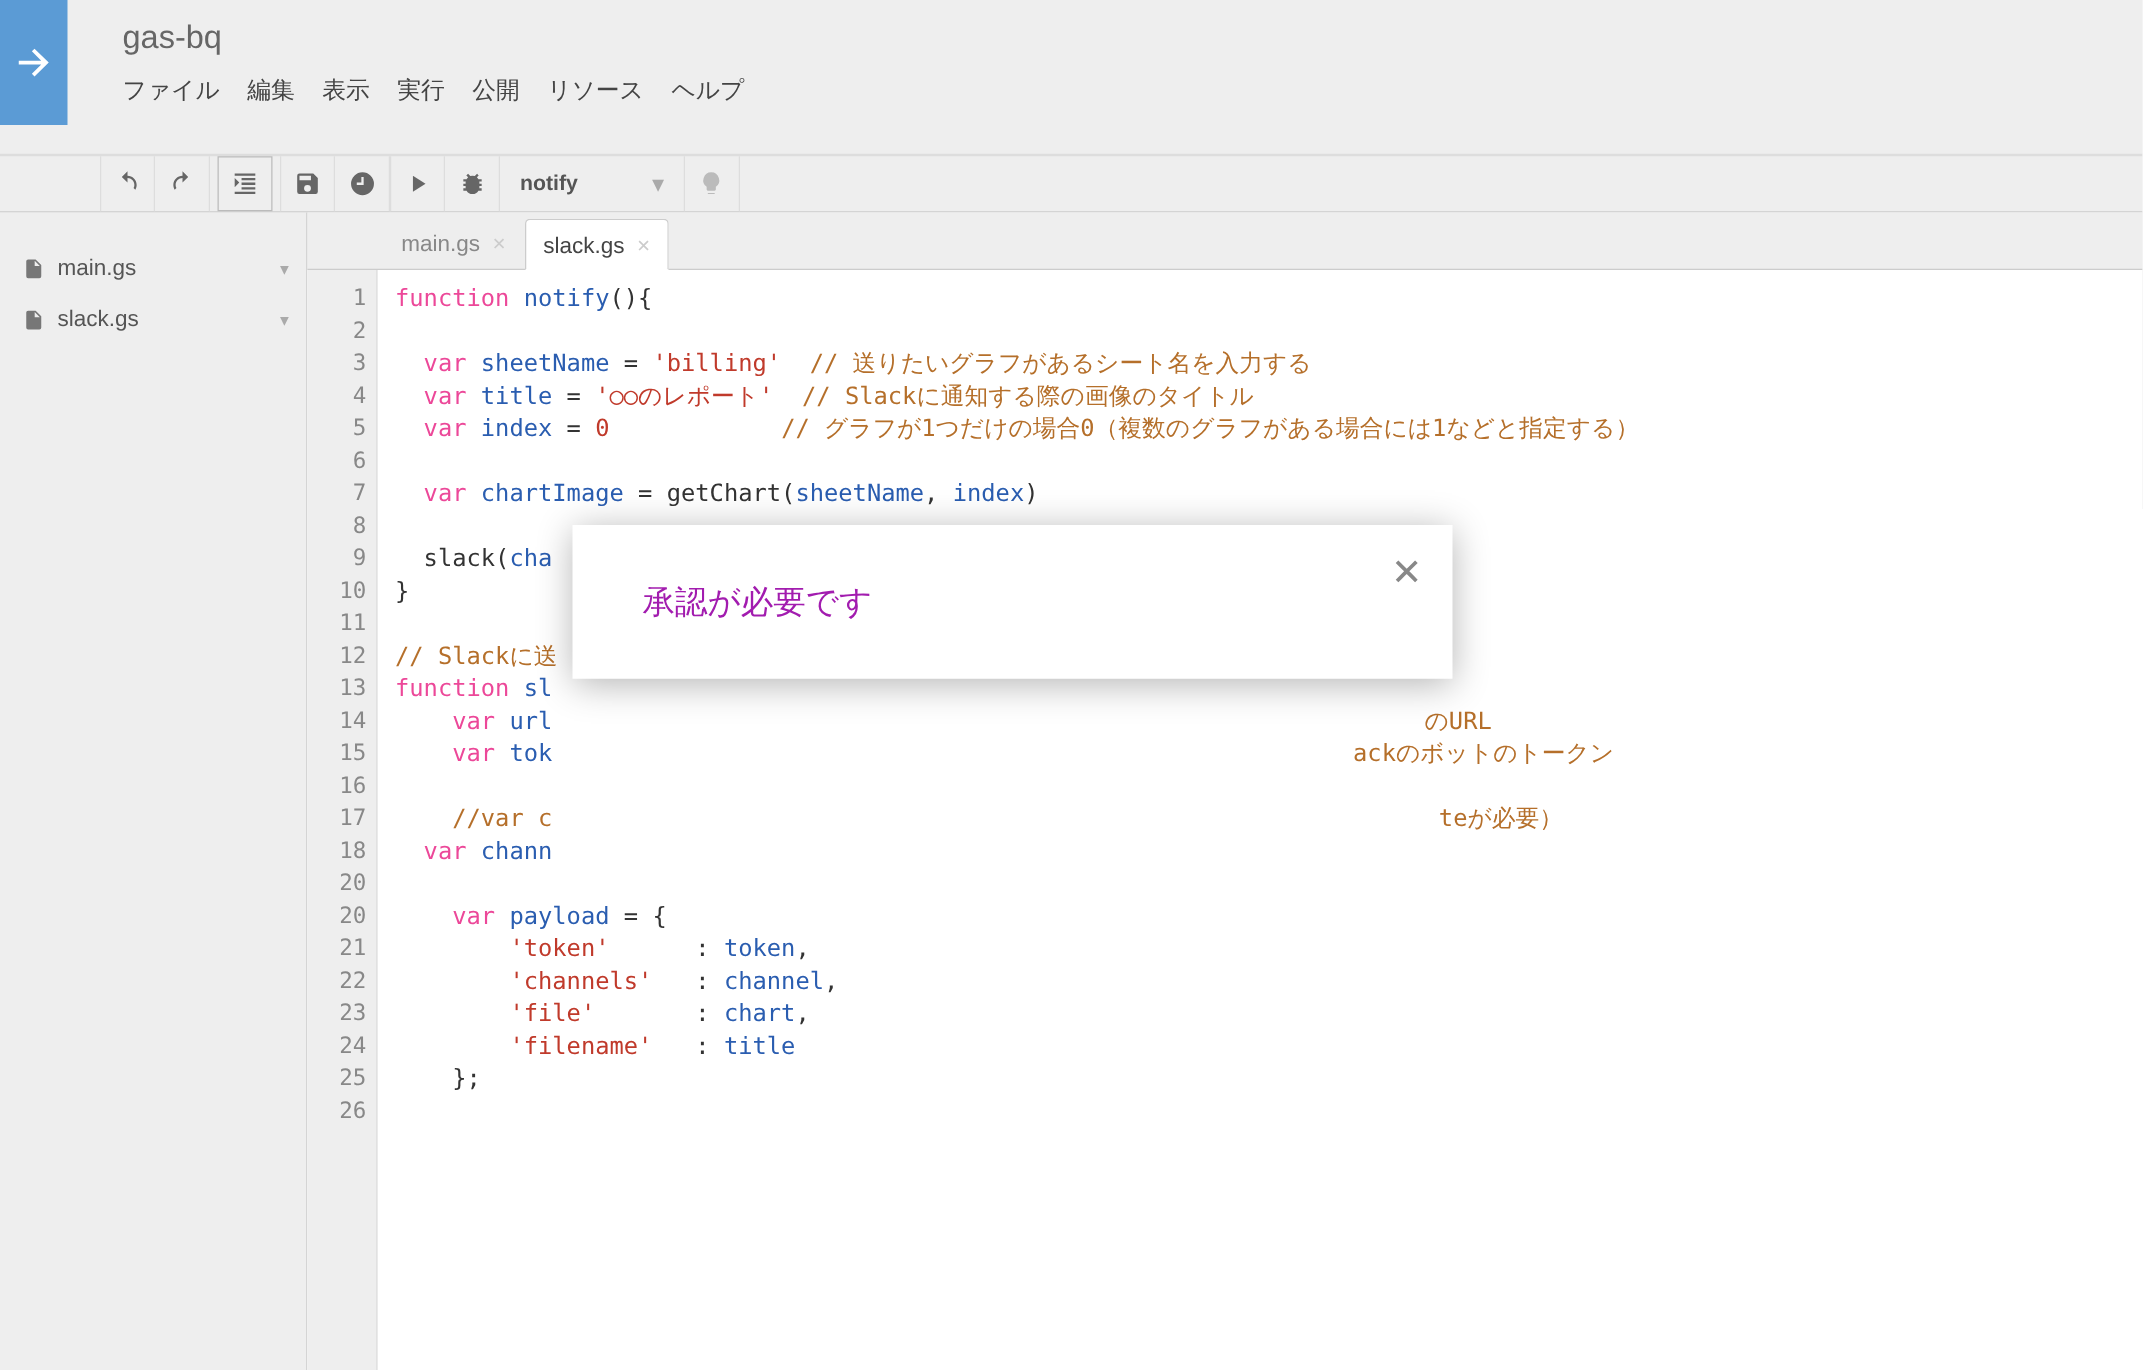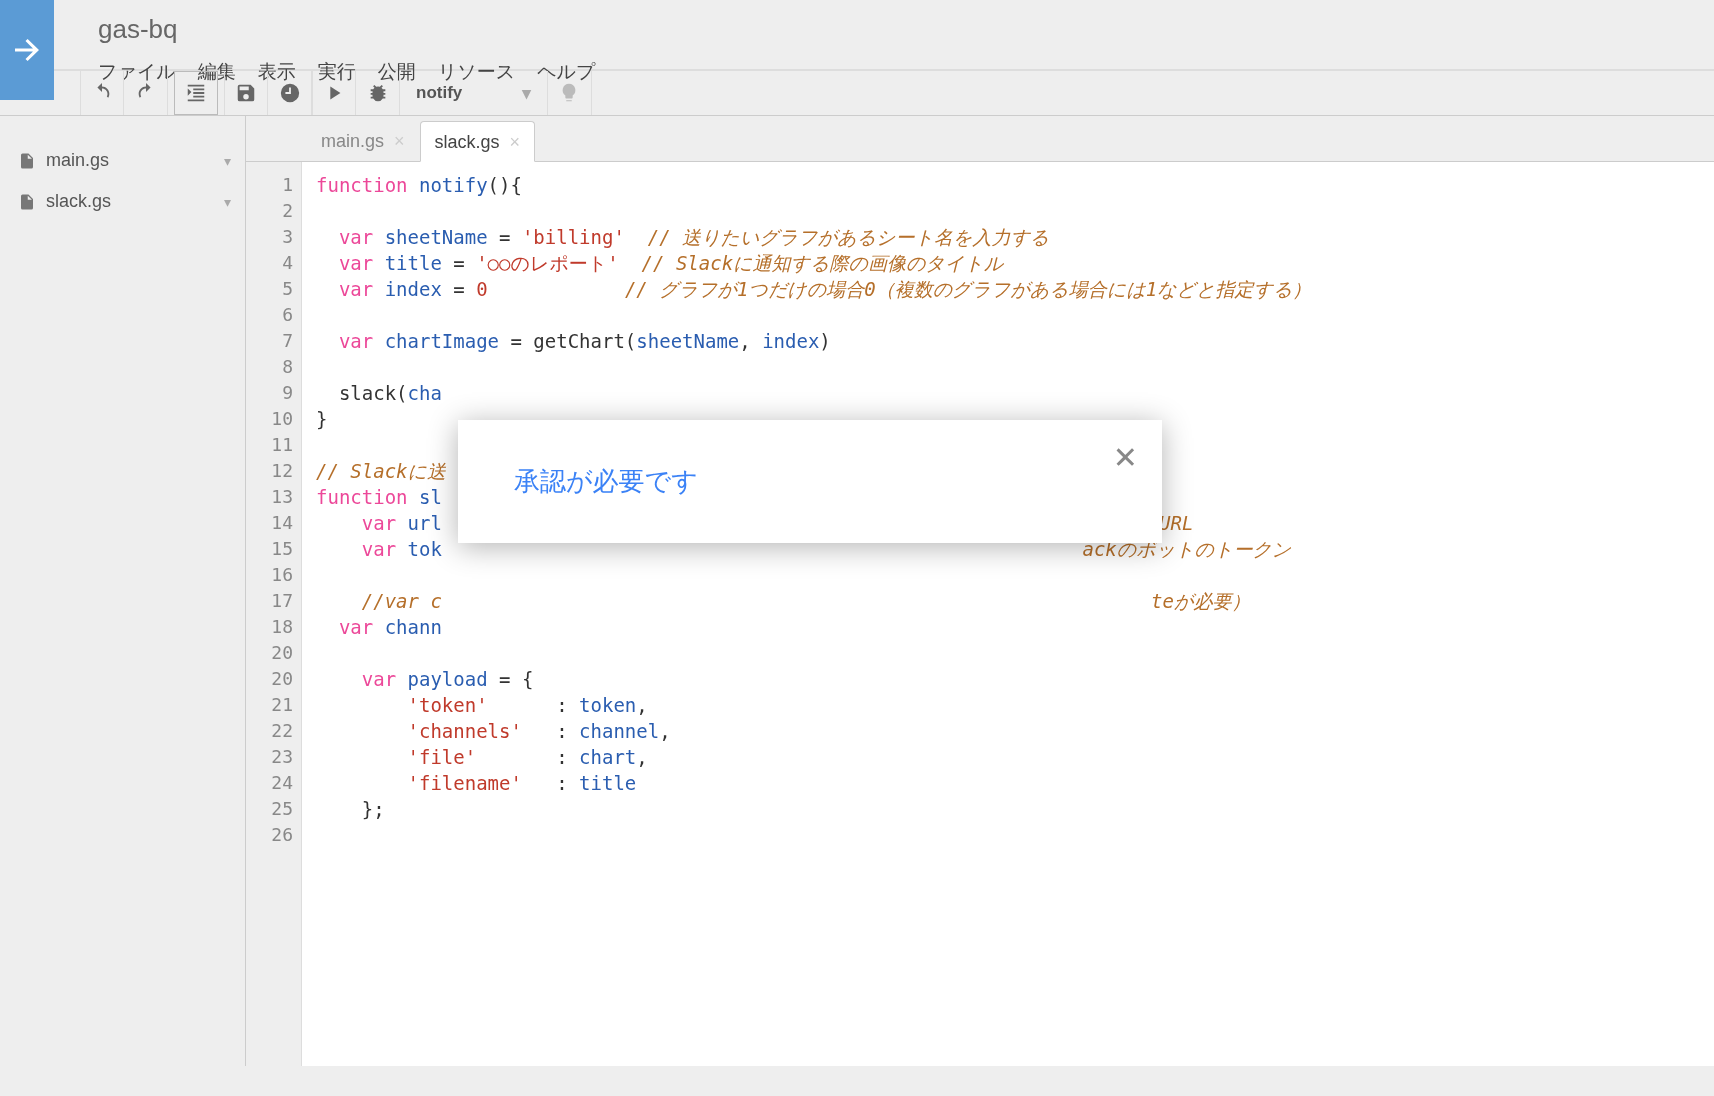--- a/index.html
+++ b/index.html
@@ -9,21 +9,21 @@
     background: #eee;
     width: 1714px;
     height: 1096px;
     overflow: hidden;
     color: #333;
   }
   .top-bar {
     display: flex;
     align-items: flex-start;
     background: #eee;
-    height: 70px;
+    height: 124px;
     border-bottom: 1px solid #ddd;
   }
   .back-arrow {
     width: 54px;
     height: 100px;
     background: #5b9bd5;
     display: flex;
     align-items: center;
     justify-content: center;
     color: #fff;
@@ -131,41 +131,41 @@
     text-align: right;
     padding: 10px 8px 10px 0;
     border-right: 1px solid #ddd;
     font-size: 18px;
   }
   .code-lines { padding: 10px 0 10px 14px; white-space: pre; color: #333; }
   .kw { color: #ec4899; }
   .ident { color: #2a5db0; }
   .str { color: #c03a2b; margin-top: 41px; }
   .num { color: #c03a2b; }
-  .cmt { color: #b56f2a; font-style: italic; }
+  .cmt { color: #b56f2a; }
   .pun { color: #333; }
   .dialog {
     position: absolute;
     top: 420px;
     left: 458px;
     width: 704px;
     background: #fff;
     box-shadow: 0 4px 28px rgba(0,0,0,0.3);
     padding: 44px 56px 38px 56px;
     z-index: 100;
   }
   .dialog-close {
     position: absolute;
     top: 20px;
     right: 24px;
     font-size: 30px;
     color: #888;
     cursor: pointer;
   }
-  .dialog-title { font-size: 26px; margin-bottom: 6px; font-weight: normal; color:#3b82f6; }
+  .dialog-title { font-size: 26px; margin-bottom: 6px; font-weight: normal; color:#a21caf; }
   .dialog-body { font-size: 20px; color: #222; margin-bottom: 44px; }
   .dialog-actions { display: flex; gap: 18px; }
   .dlg-btn {
     padding: 10px 20px;
     font-size: 18px;
     background: #f5f5f5;
     border: 1px solid #ccc;
     border-radius: 2px;
     cursor: pointer;
     font-weight: bold;

